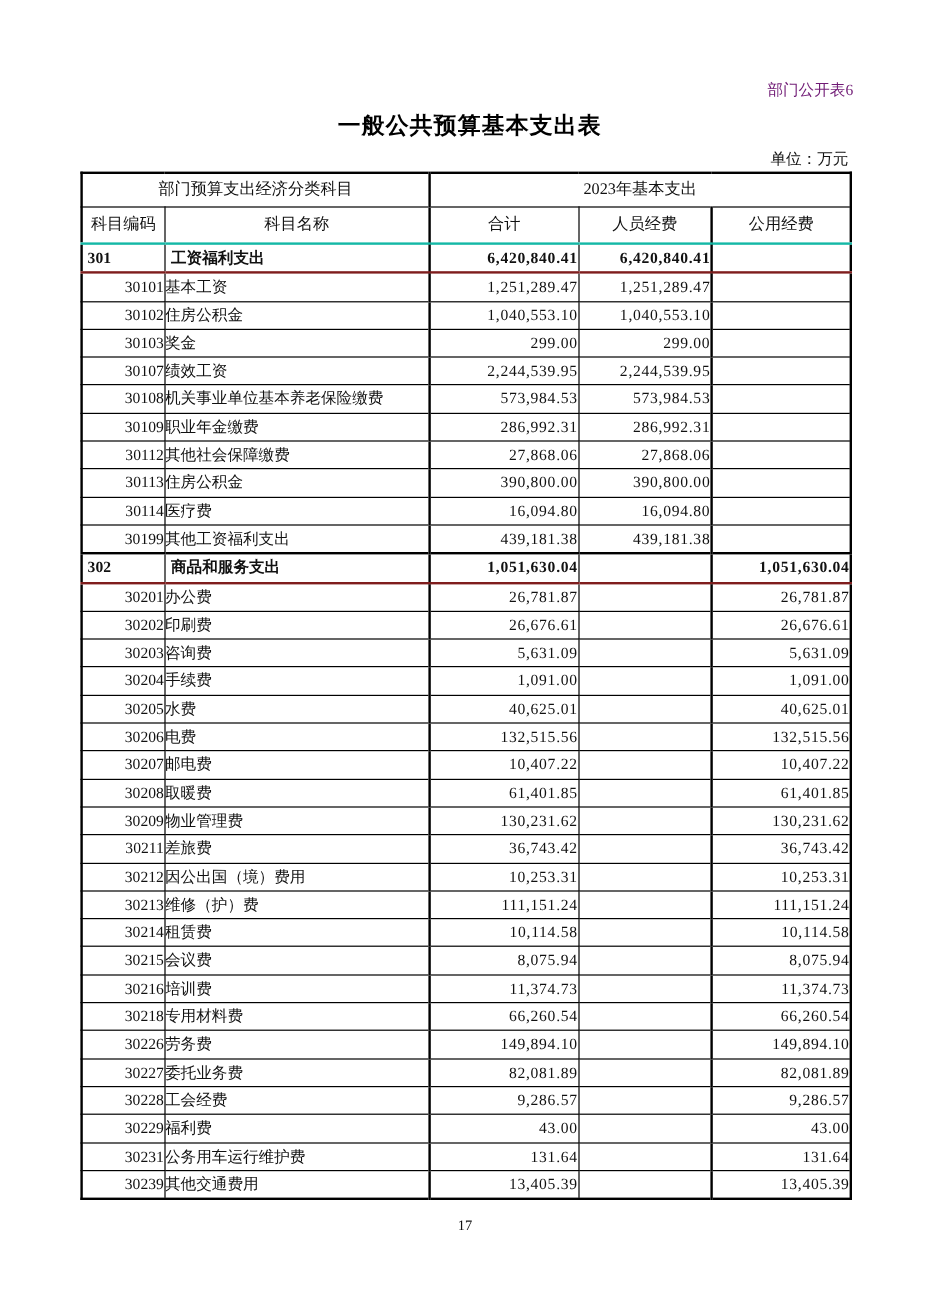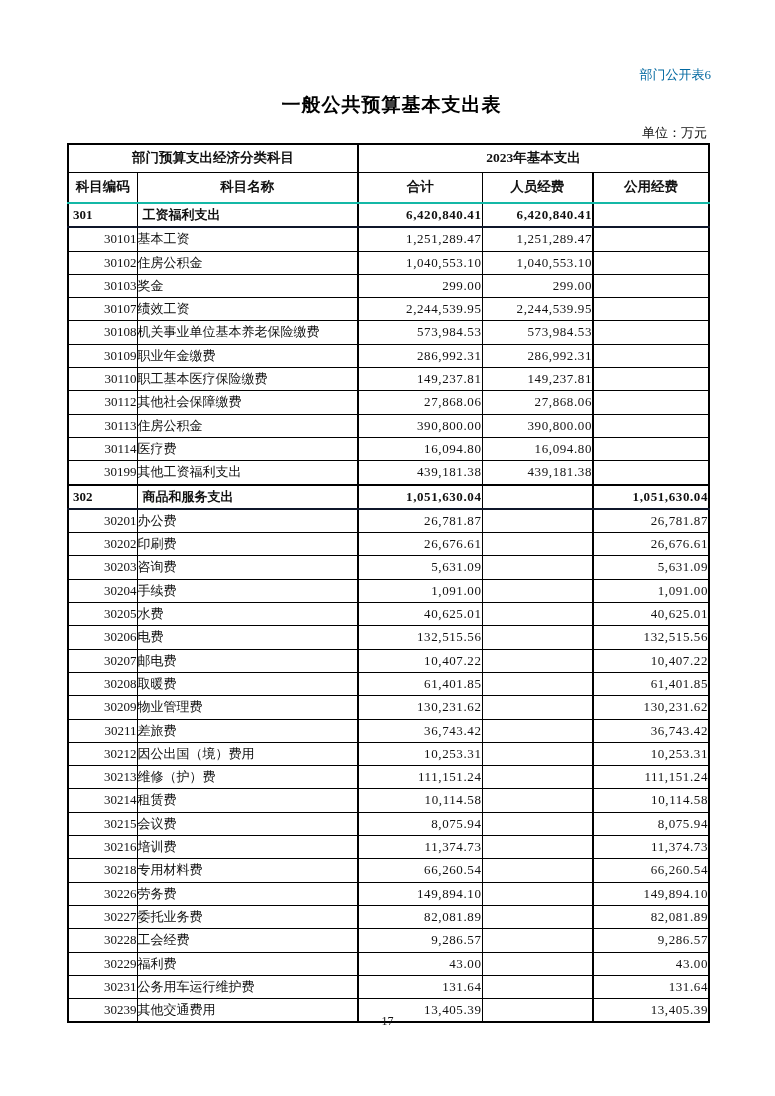--- a/index.html
+++ b/index.html
@@ -10,21 +10,21 @@
     background: #ffffff;
     color: #111;
     font-family: "Liberation Serif", "DejaVu Serif", serif;
     overflow: hidden;
   }
   .corner-label {
     position: absolute;
     top: 66px;
     right: 64px;
     font-size: 13px;
-    color: #0369a1;
+    color: #701a75;
   }
   .doc-title {
     position: absolute;
     top: 92px;
     left: 4px;
     width: 100%;
     text-align: center;
     font-family: "Liberation Sans", "DejaVu Sans", sans-serif;
     font-weight: bold;
     font-size: 19px;
@@ -51,34 +51,34 @@
     color: #111;
   }
   table.budget th, table.budget td {
     border: 1px solid #000;
     padding: 0;
     line-height: 1.1;
     overflow: hidden;
     white-space: nowrap;
   }
   table.budget thead th {
-    font-weight: bold;
+    font-weight: normal;
     font-size: 13.5px;
     text-align: center;
   }
   .hrow1 th { height: 27px; }
   .hrow2 th { height: 29px; }
   thead tr.hrow2 th { border-bottom: 2px solid #14b8a6; }
   
   .div-strong-r { border-right: 2px solid #000 !important; }
   table.budget tbody td { height: 22.3px; }
   td.cell-code { text-align: right; padding-right: 8px; }
   td.cell-name { text-align: left; padding-left: 26px; }
   td.num { text-align: right; padding-right: 6px; letter-spacing: 0.6px; }
-  tr.section-row td { font-weight: bold; border-top: 2px solid #000; border-bottom: 2px solid #0f172a; }
+  tr.section-row td { font-weight: bold; border-top: 2px solid #000; border-bottom: 2px solid #7f1d1d; }
   tr.section-row td.cell-code { text-align: left; padding-left: 4px; padding-right: 0; }
   tr.section-row td.cell-name { padding-left: 5px; border-radius: 12px; }
   .page-number {
     position: absolute;
     top: 1014px;
     left: 0;
     width: 100%;
     text-align: center;
     font-size: 12px;
     color: #111;
@@ -160,27 +160,20 @@
       <td class="num"></td>
     </tr>
         <tr>
       <td class="cell-code">30109</td>
       <td class="cell-name div-strong-r">职业年金缴费</td>
       <td class="num">286,992.31</td>
       <td class="num div-strong-r">286,992.31</td>
       <td class="num"></td>
     </tr>
         <tr>
-      <td class="cell-code">30110</td>
-      <td class="cell-name div-strong-r">职工基本医疗保险缴费</td>
-      <td class="num">149,237.81</td>
-      <td class="num div-strong-r">149,237.81</td>
-      <td class="num"></td>
-    </tr>
-        <tr>
       <td class="cell-code">30112</td>
       <td class="cell-name div-strong-r">其他社会保障缴费</td>
       <td class="num">27,868.06</td>
       <td class="num div-strong-r">27,868.06</td>
       <td class="num"></td>
     </tr>
         <tr>
       <td class="cell-code">30113</td>
       <td class="cell-name div-strong-r">住房公积金</td>
       <td class="num">390,800.00</td>

